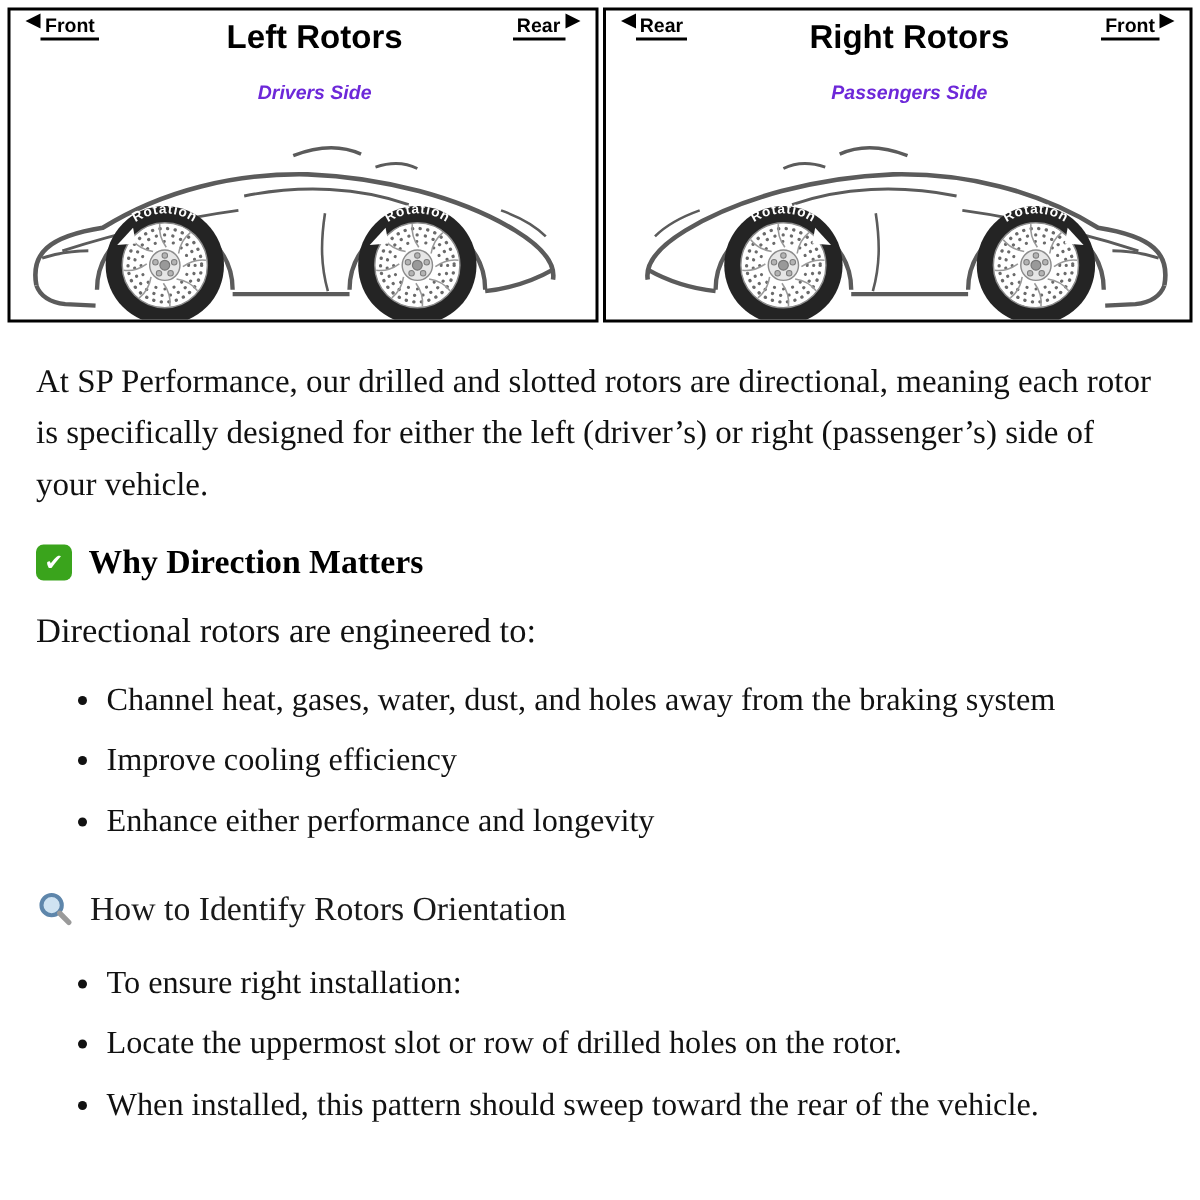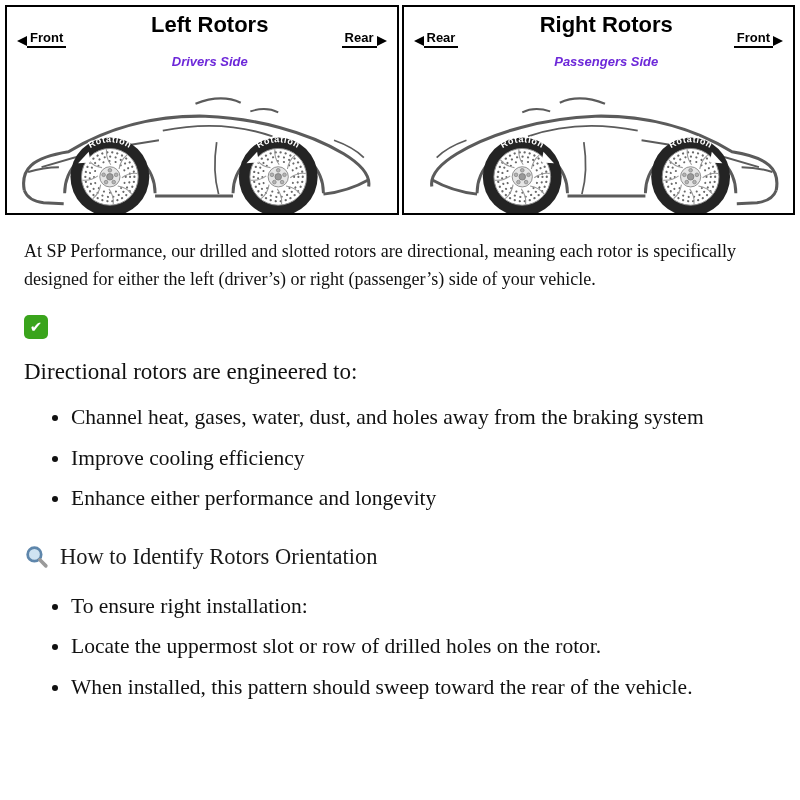--- a/index.html
+++ b/index.html
@@ -11,35 +11,35 @@
   
   .diagram{display:flex;gap:3px;margin:5px 5px 0 5px;}
   .panel{
     flex:1;border:2px solid #000;background:#fff;position:relative;
     height:206px;overflow:hidden;
   }
   .panel-head{text-align:center;padding-top:5px;line-height:1.05;padding-left:16px;}
   .panel-title{font:700 22px "Liberation Sans", sans-serif;color:#000;}
   .panel-sub{font:italic 700 13px "Liberation Sans", sans-serif;color:#6d28d9;margin-top:16px;}
   .corner{
-    position:absolute;top:23px;display:flex;align-items:center;
+    position:absolute;top:2px;display:flex;align-items:flex-start;
     font:700 13px "Liberation Sans", sans-serif;color:#000;
   }
   .corner.left{left:10px;}
   .corner.right{right:10px;}
   .corner-label{border-bottom:2.5px solid #000;padding:0 3px 1px 3px;}
   .arrowhead{width:0;height:0;display:inline-block;margin-bottom:-4px;}
   .arrowhead.to-left{border-top:5px solid transparent;border-bottom:5px solid transparent;border-right:10px solid #000;}
   .arrowhead.to-right{border-top:5px solid transparent;border-bottom:5px solid transparent;border-left:10px solid #000;}
   .car-svg{display:block;width:100%;height:152px;margin-top:2px;}
   .rot-text{font:700 9.5px "Liberation Sans", sans-serif;fill:#ffffff;letter-spacing:0.6px;}
 
   
   .article{padding:16px 26px 0 24px;}
-  .intro{font-size:18px;line-height:1.56;margin:6px 0 22px 0;max-width:752px;}
+  .intro{font-size:22px;line-height:1.56;margin:6px 0 22px 0;max-width:752px;}
   .sec-heading{font-size:22.5px;margin:0 0 20px 0;display:flex;align-items:center;gap:11px;color:#000;}
   .sec-heading.bold{font-weight:700;}
   .sec-heading.normal{font-weight:400;margin-top:28px;color:#1a1a1a;}
   .lead{font-size:23px;margin:0 0 16px 0;}
   ul.bullets{margin:0;padding:0 0 0 47px;list-style:disc;}
   ul.bullets li{font-size:21.5px;line-height:1.56;margin:0 0 7px 0;max-width:700px;}
   .check-icon{
     width:24px;height:24px;background:#3aa41c;border-radius:5px;flex:0 0 24px;
     display:inline-flex;align-items:center;justify-content:center;
   }
@@ -156,20 +156,21 @@
     </svg>
   </div>
 </div>
 
 <main class="article">
 
   <p class="intro">At SP Performance, our drilled and slotted rotors are directional, meaning each rotor is specifically designed for either the left (driver’s) or right (passenger’s) side of your vehicle.</p>
 
   <h2 class="sec-heading bold">
     <span class="check-icon"></span>
+    <span>Why Direction Matters</span>
   </h2>
 
   <p class="lead">Directional rotors are engineered to:</p>
 
   <ul class="bullets">
     <li>Channel heat, gases, water, dust, and holes away from the braking system</li>
     <li>Improve cooling efficiency</li>
     <li>Enhance either performance and longevity</li>
   </ul>
 

